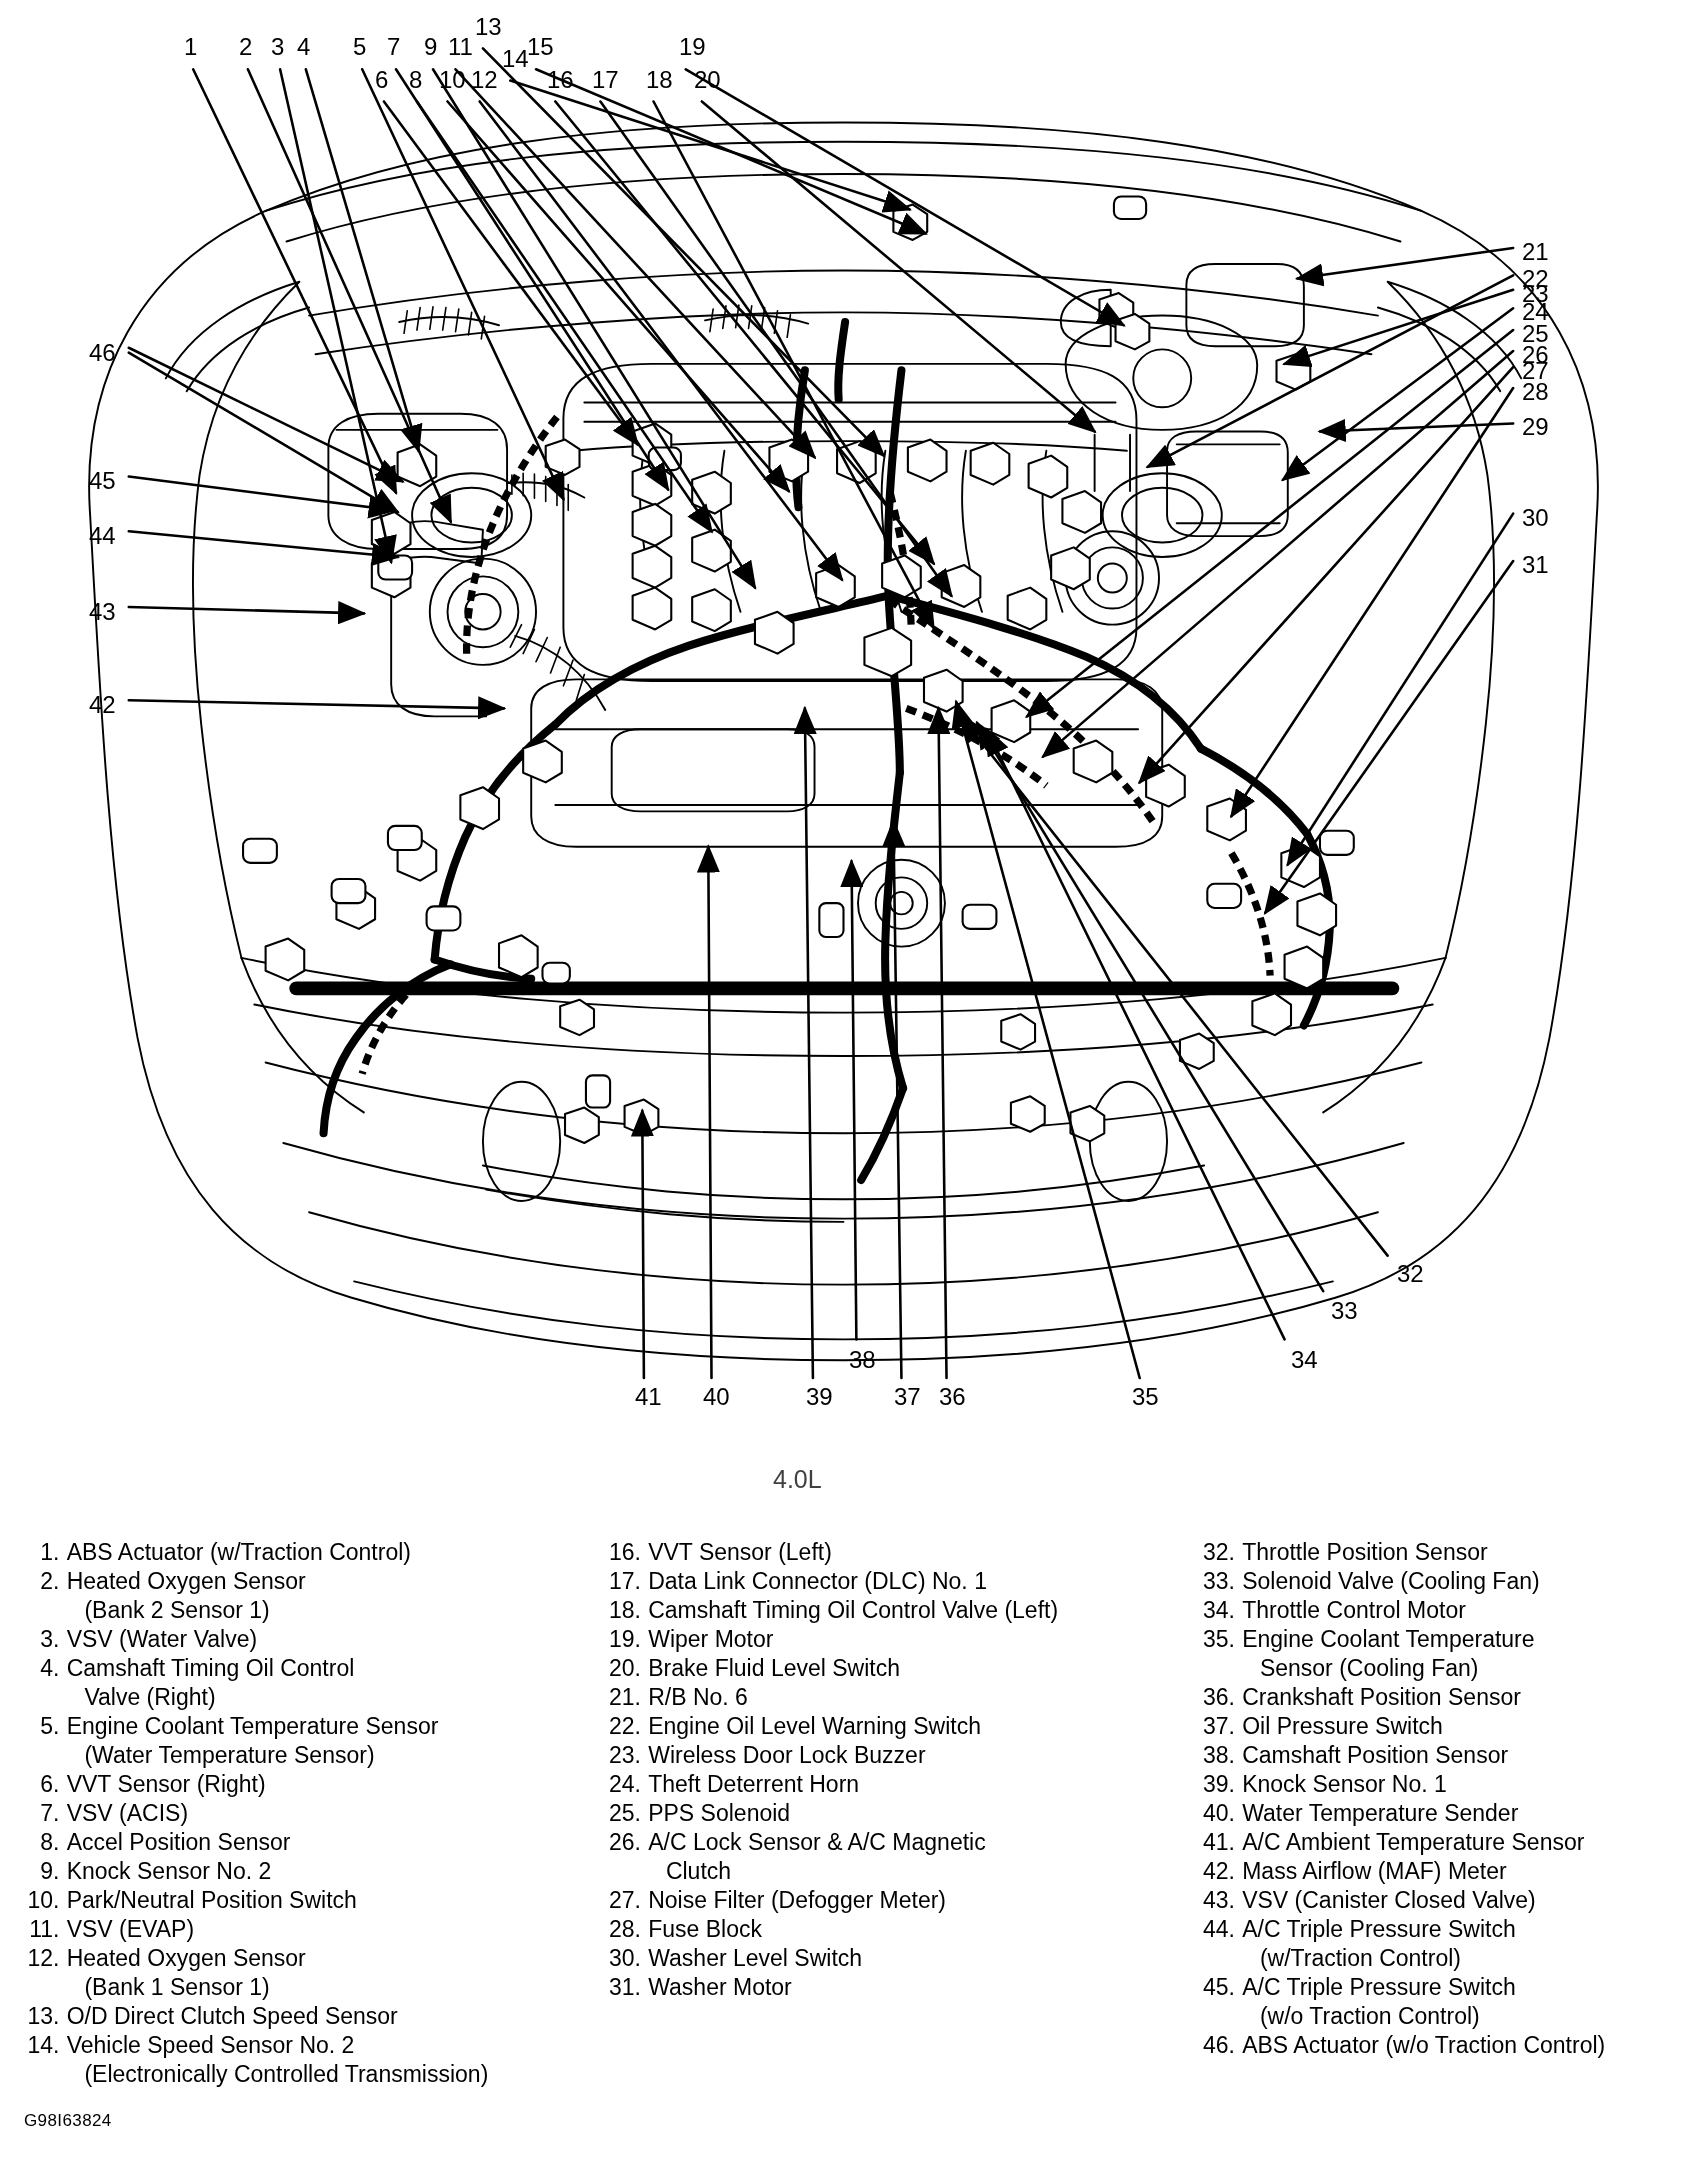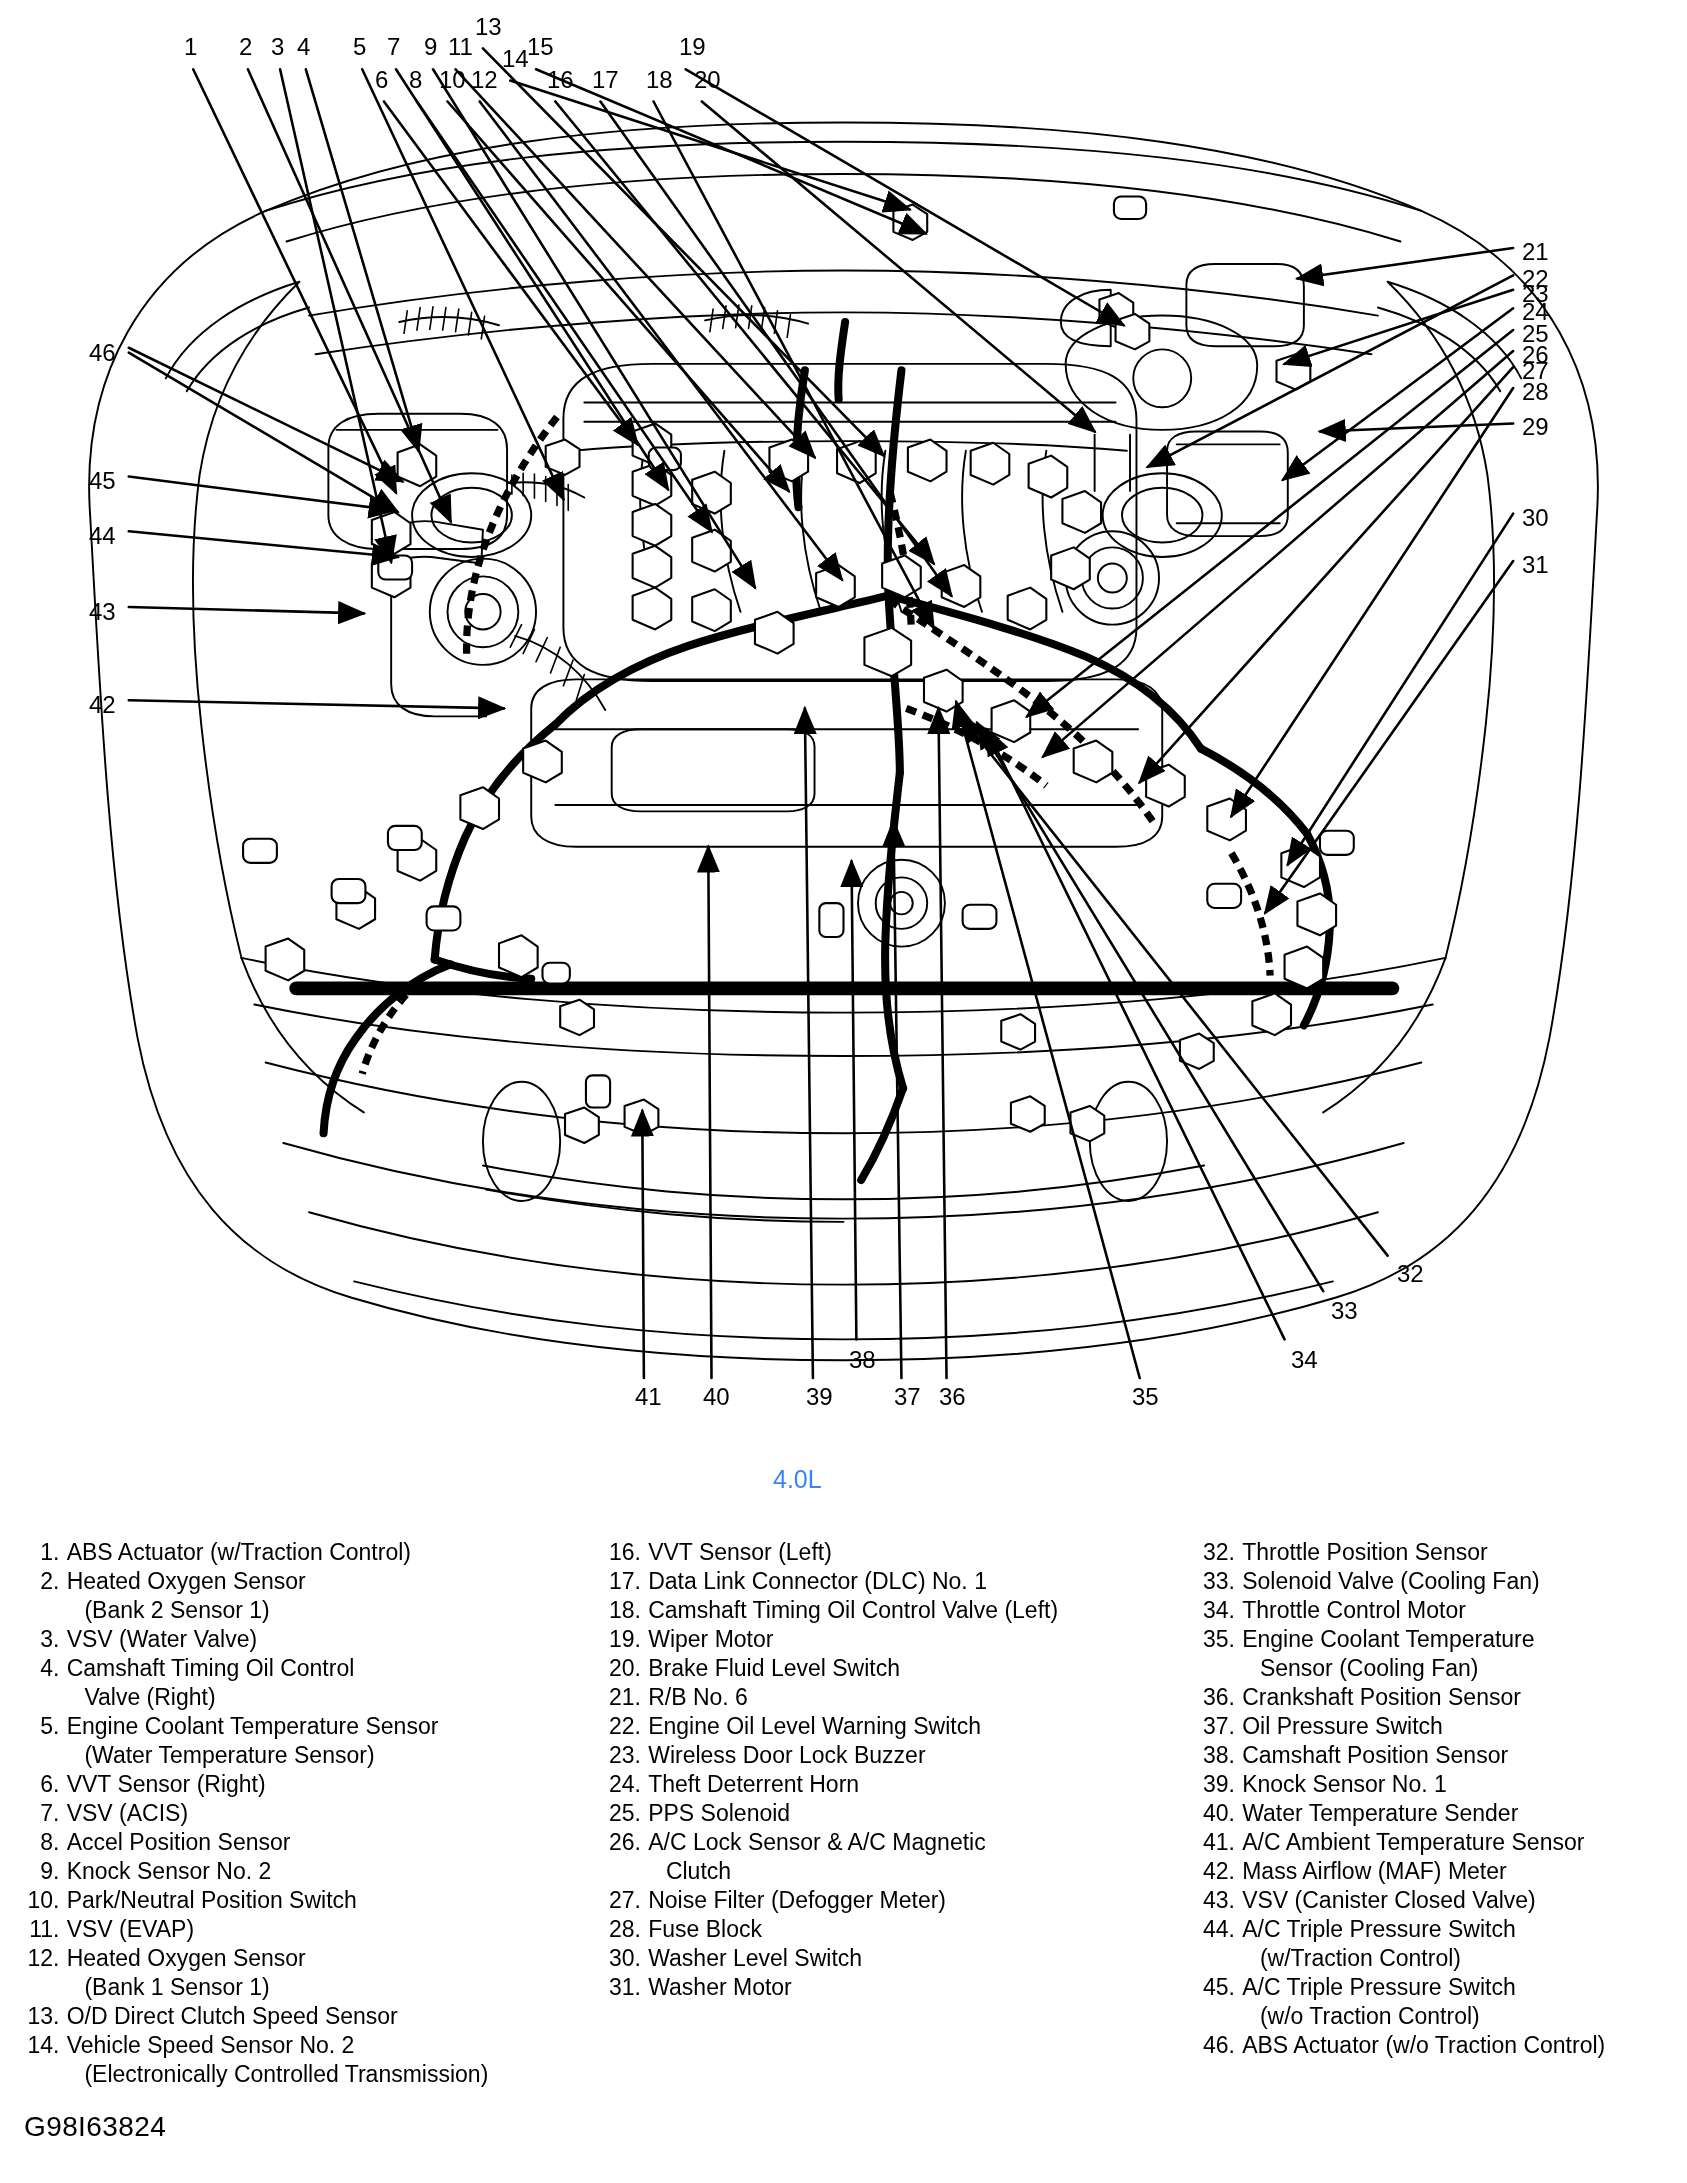--- a/index.html
+++ b/index.html
@@ -46,21 +46,21 @@
     letter-spacing: 0px;
   }
 
   
   #engine-caption {
     position: absolute;
     left: 773px;
     top: 1465px;
     font-family: "Liberation Sans", sans-serif;
     font-size: 25px;
-    color: #3b82f6;
+    color: #404040;
   }
 
   
   #legend {
     position: absolute;
     left: 0;
     top: 1538px;
     width: 1687px;
     height: 564px;
   }
@@ -97,21 +97,21 @@
     display: block;
     padding-left: 17.7px;
   }
 
   
   #footer-code {
     position: absolute;
     left: 24px;
     top: 2111px;
     font-family: "Liberation Sans", sans-serif;
-    font-size: 28px;
+    font-size: 17px;
     color: #000;
     letter-spacing: 0.4px;
   }
 </style>
 </head>
 <body>
 
 <div id="page">
 
   <div id="diagram-area">

